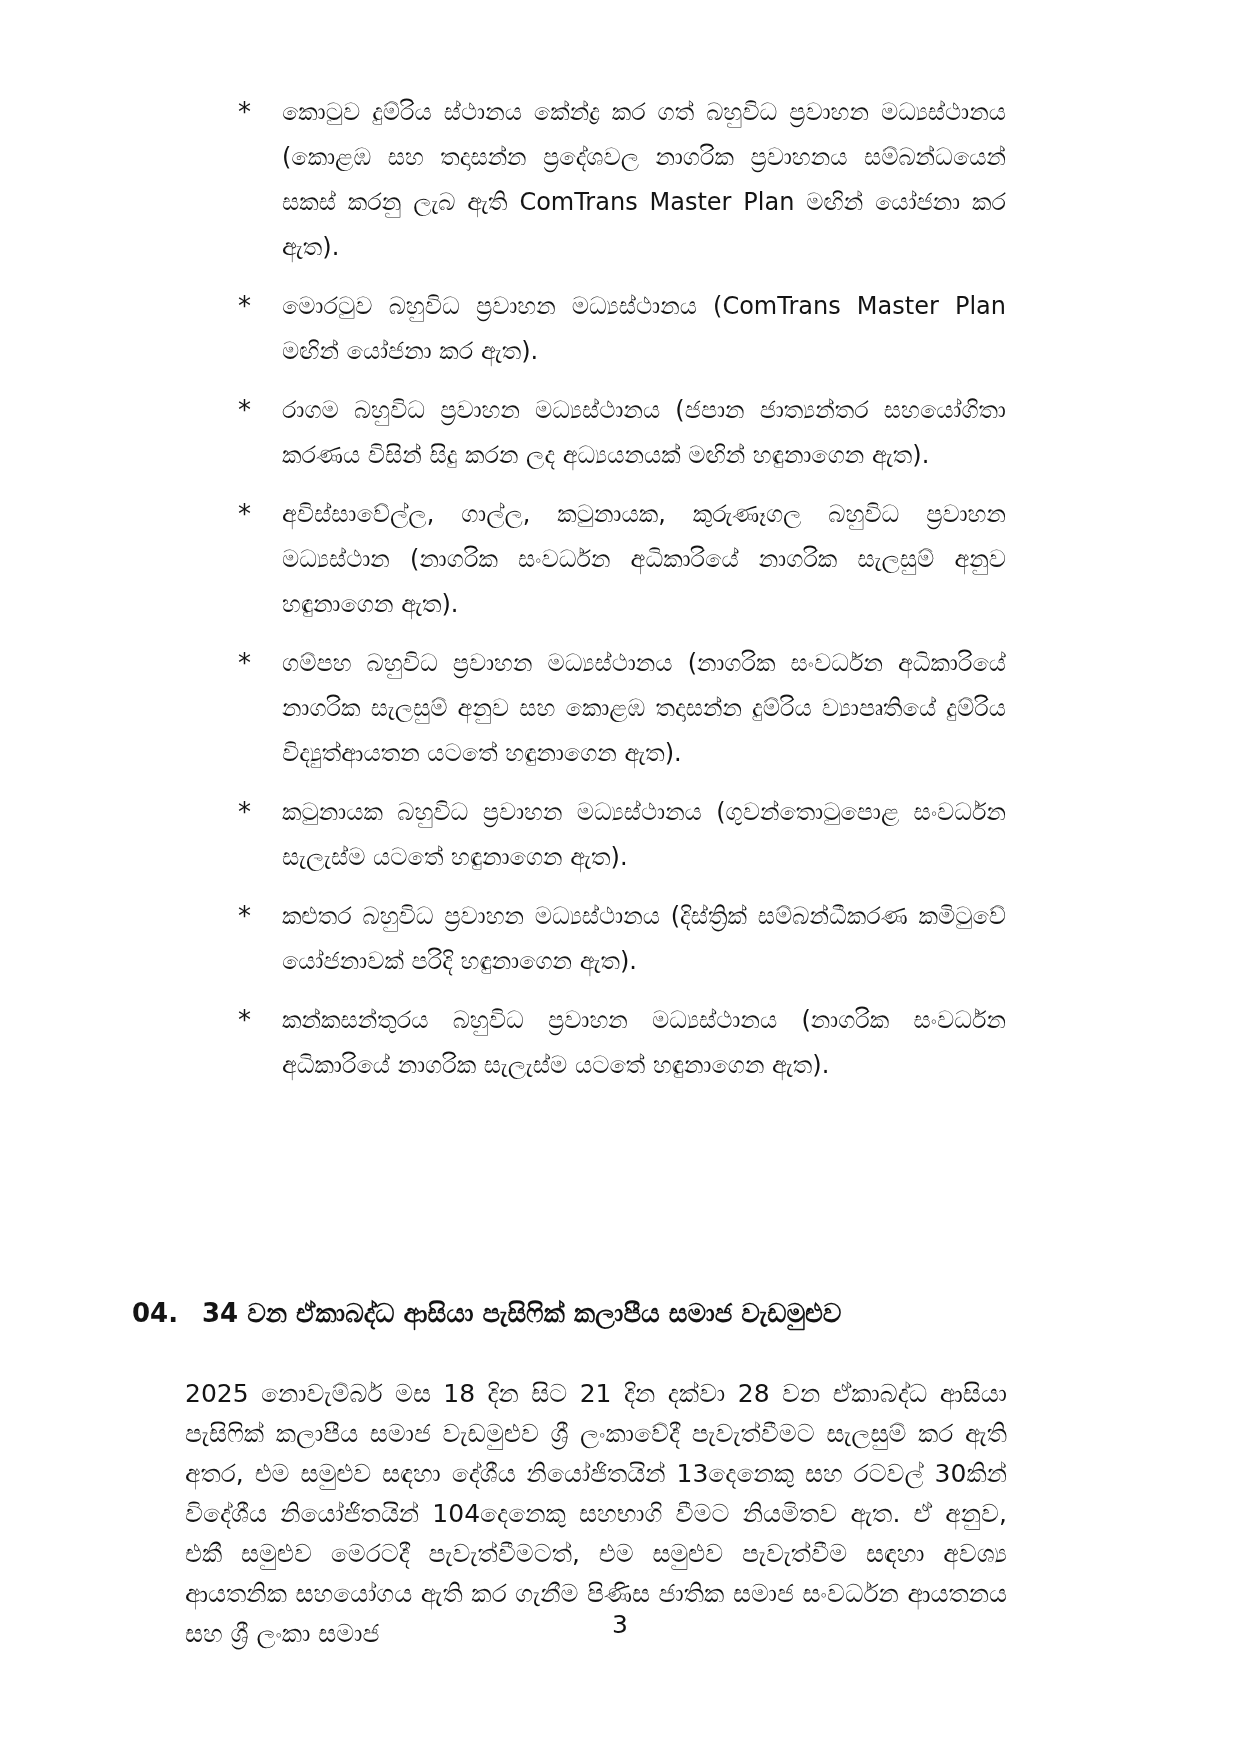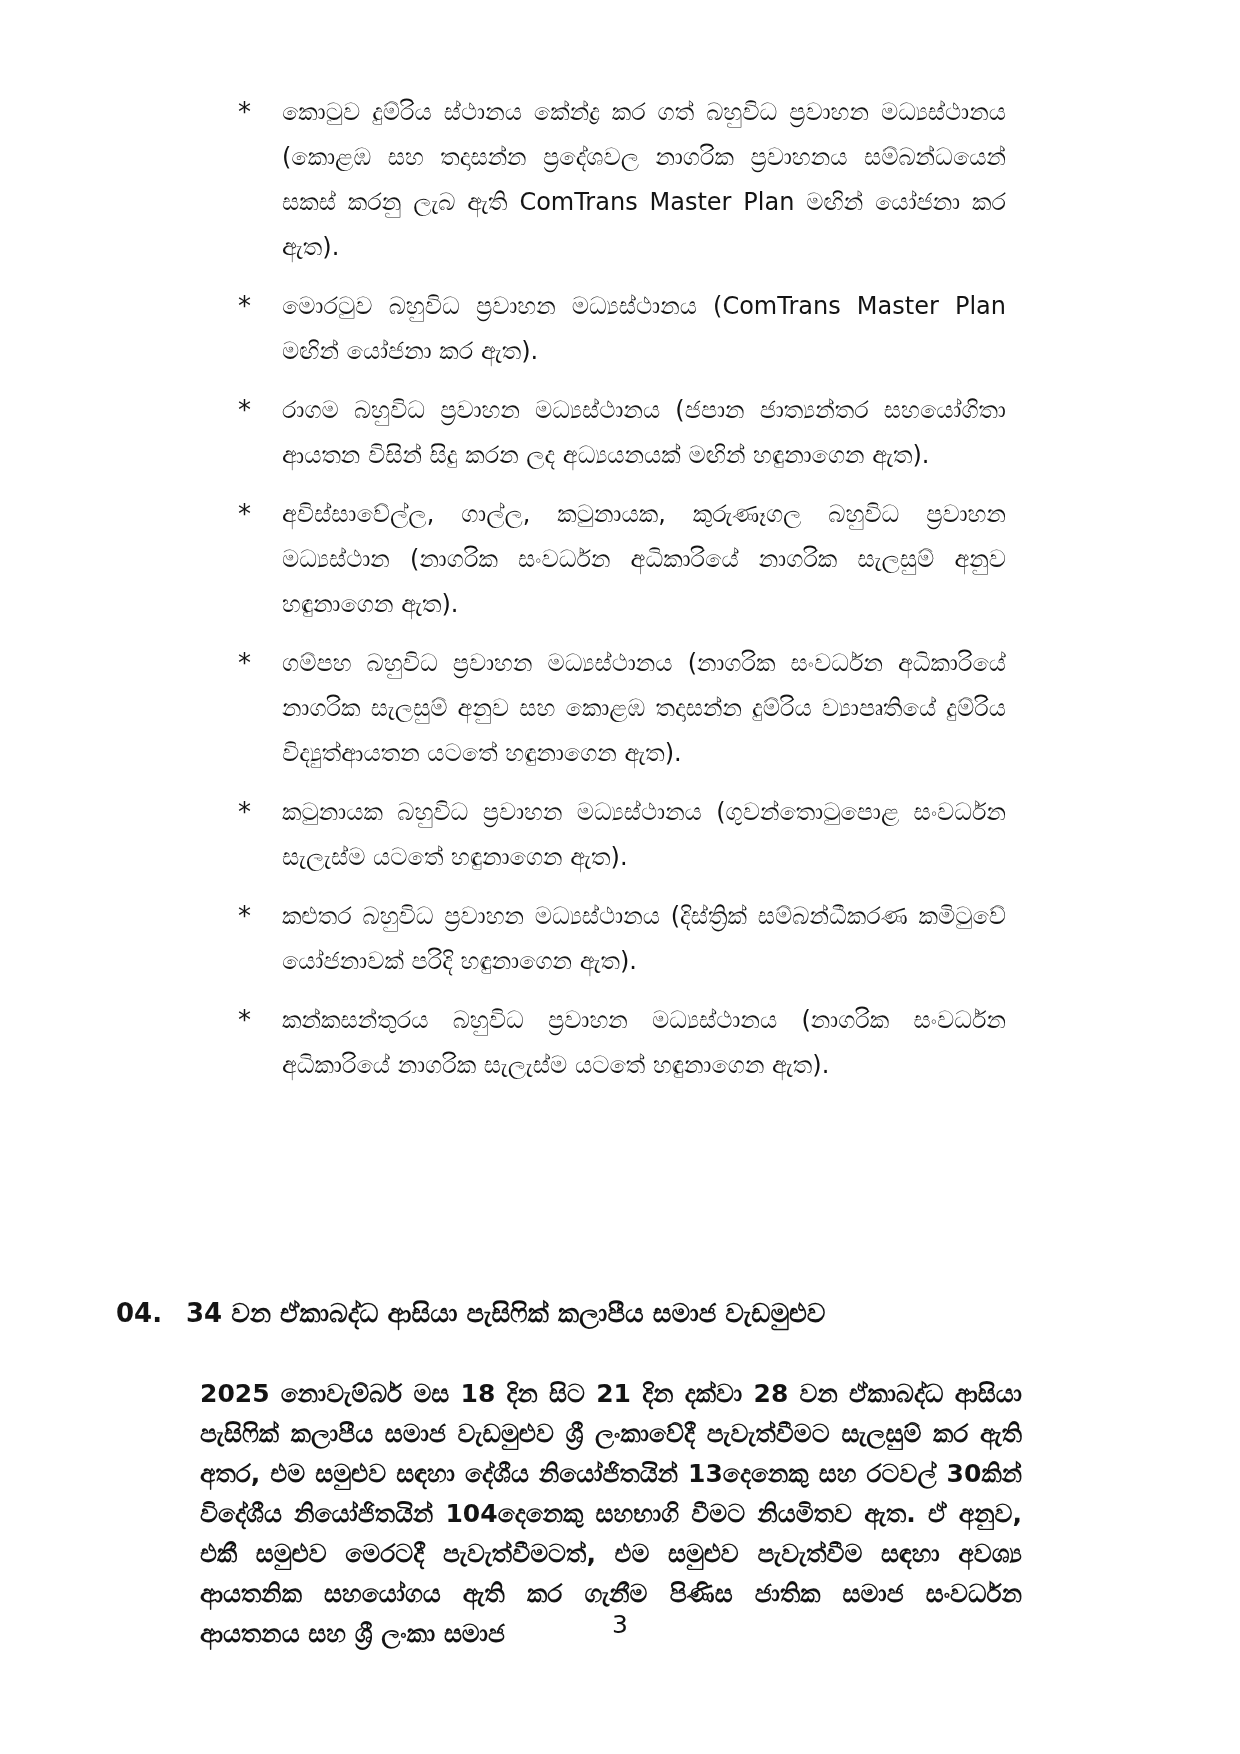--- a/index.html
+++ b/index.html
@@ -35,43 +35,42 @@
     font-size: 26px;
   }
   .bullet .text {
     flex: 1;
     text-align: justify;
     text-justify: inter-word;
   }
   .section-heading {
     position: absolute;
     top: 1293px;
-    left: 116px;
+    left: 132px;
     width: 900px;
     display: flex;
     font-weight: bold;
     font-size: 26px;
     line-height: 40px;
   }
   .section-heading .sec-num {
     flex: 0 0 70px;
   }
   .section-heading .sec-title {
     flex: 1;
   }
   .paragraph {
     position: absolute;
     top: 1374px;
-    left: 200px;
+    left: 185px;
     width: 822px;
     font-size: 25px;
     line-height: 40px;
     text-align: justify;
     text-justify: inter-word;
-    font-weight: bold;
   }
   .page-number {
     position: absolute;
     top: 1610px;
     left: 0;
     width: 1240px;
     text-align: center;
     font-size: 25px;
   }
 </style>
@@ -86,21 +85,21 @@
       <span class="text">කොටුව දුම්රිය ස්ථානය කේන්ද්‍ර කර ගත් බහුවිධ ප්‍රවාහන මධ්‍යස්ථානය (කොළඹ සහ තදාසන්න ප්‍රදේශවල නාගරික ප්‍රවාහනය සම්බන්ධයෙන් සකස් කරනු ලැබ ඇති ComTrans Master Plan මඟින් යෝජනා කර ඇත).</span>
     </div>
 
     <div class="bullet">
       <span class="marker">*</span>
       <span class="text">මොරටුව බහුවිධ ප්‍රවාහන මධ්‍යස්ථානය (ComTrans Master Plan මඟින් යෝජනා කර ඇත).</span>
     </div>
 
     <div class="bullet">
       <span class="marker">*</span>
-      <span class="text">රාගම බහුවිධ ප්‍රවාහන මධ්‍යස්ථානය (ජපාන ජාත්‍යන්තර සහයෝගිතා ආයතන විසින් සිදු කරන ලද අධ්‍යයනයක් මඟින් හඳුනාගෙන ඇත).</span>
+      <span class="text">රාගම බහුවිධ ප්‍රවාහන මධ්‍යස්ථානය (ජපාන ජාත්‍යන්තර සහයෝගිතා කරණය විසින් සිදු කරන ලද අධ්‍යයනයක් මඟින් හඳුනාගෙන ඇත).</span>
     </div>
 
     <div class="bullet">
       <span class="marker">*</span>
       <span class="text">අවිස්සාවේල්ල, ගාල්ල, කටුනායක, කුරුණෑගල බහුවිධ ප්‍රවාහන මධ්‍යස්ථාන (නාගරික සංවර්ධන අධිකාරියේ නාගරික සැලසුම් අනුව හඳුනාගෙන ඇත).</span>
     </div>
 
     <div class="bullet">
       <span class="marker">*</span>
       <span class="text">ගම්පහ බහුවිධ ප්‍රවාහන මධ්‍යස්ථානය (නාගරික සංවර්ධන අධිකාරියේ නාගරික සැලසුම් අනුව සහ කොළඹ තදාසන්න දුම්රිය ව්‍යාපෘතියේ දුම්රිය විද්‍යුත්ආයතන යටතේ හඳුනාගෙන ඇත).</span>

